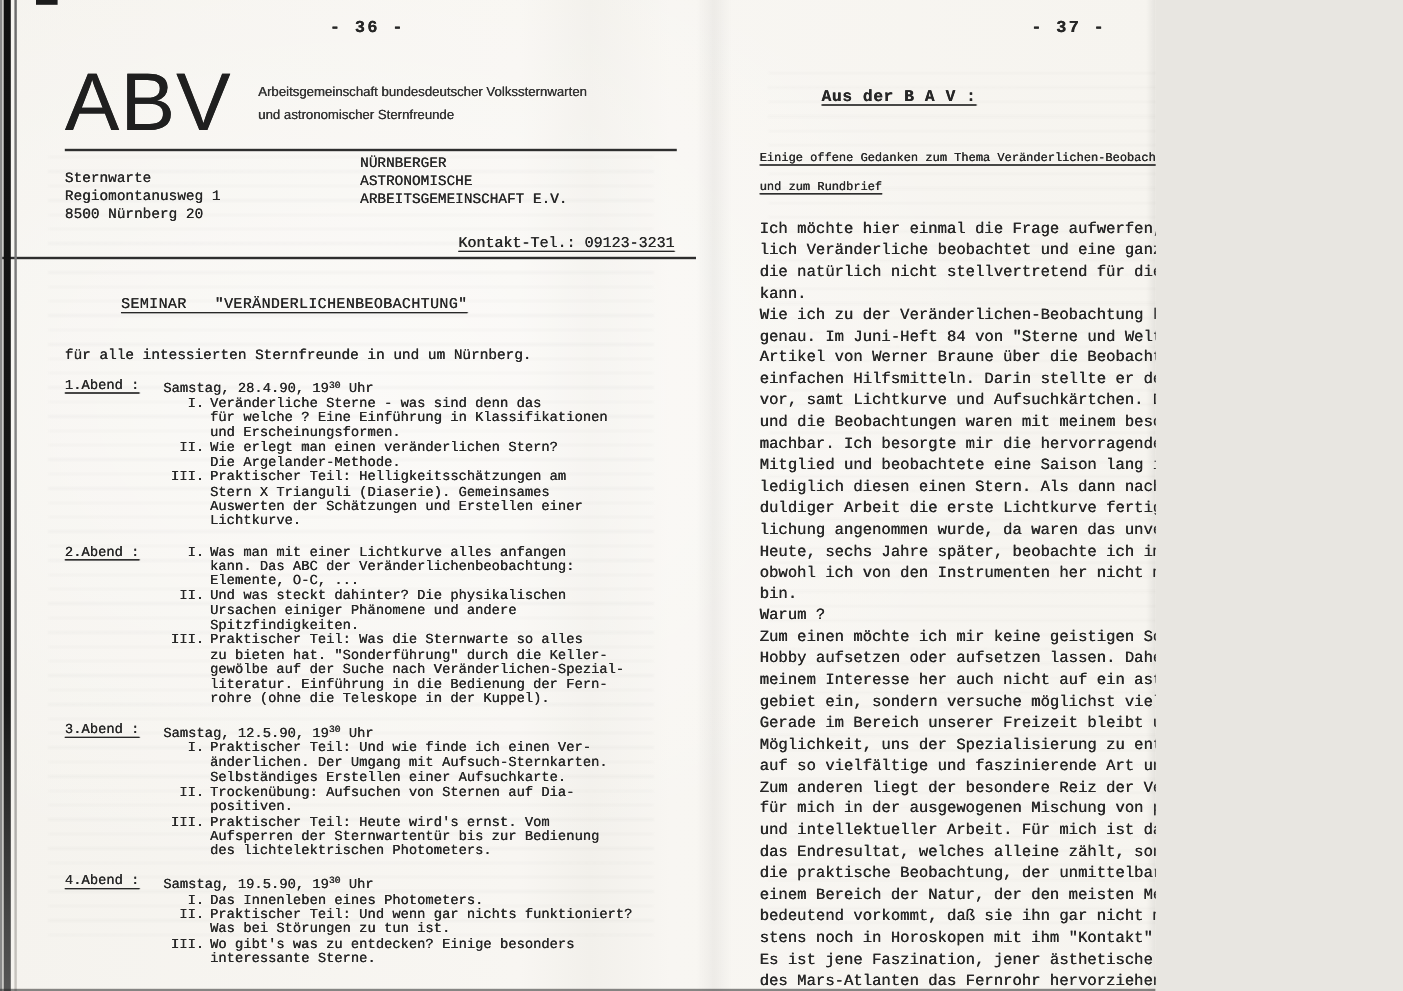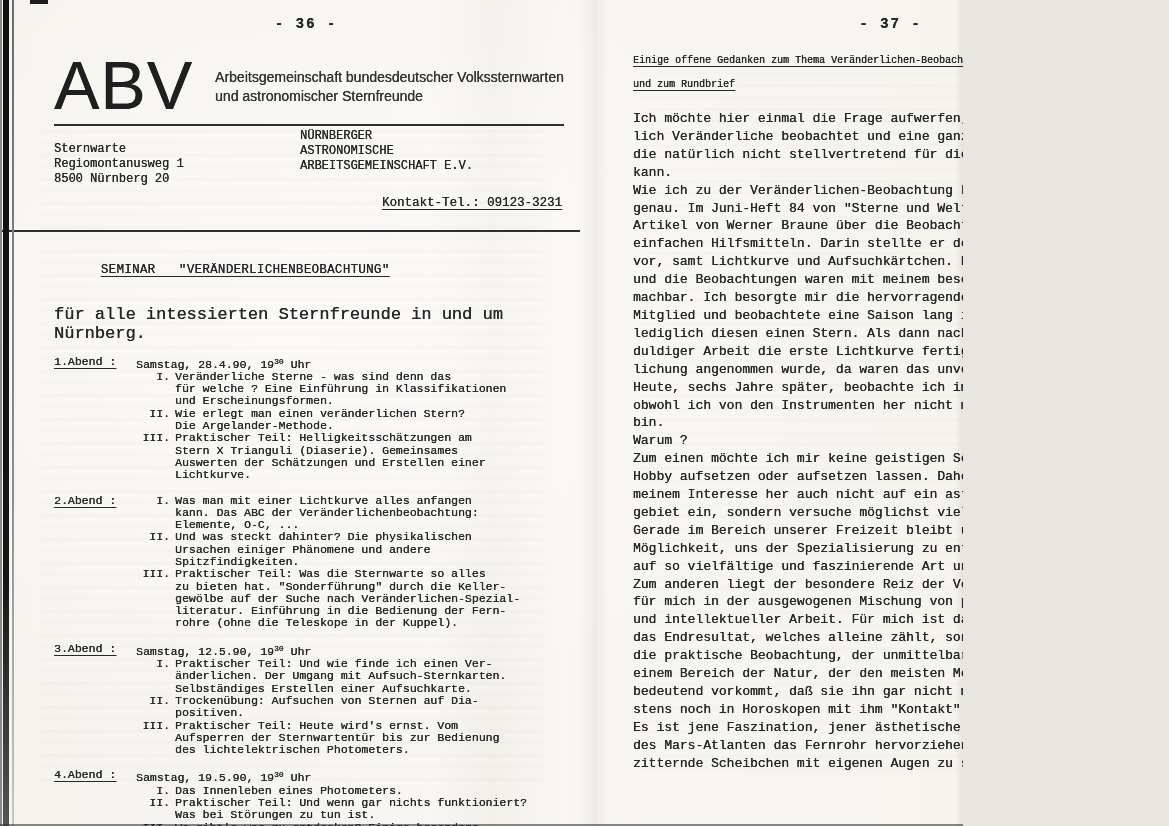--- a/index.html
+++ b/index.html
@@ -31,28 +31,28 @@
   
   .tw{white-space:pre-line;}
   .ul{text-decoration:underline;text-underline-offset:3px;text-decoration-thickness:1.4px;}
   .ink{text-shadow:.25px 0 0 currentColor;}
 
   
   .page-left{position:absolute;left:32px;top:0;width:548px;}
   .pnum{margin-top:16px;text-align:center;font-size:14px;letter-spacing:2px;font-weight:bold;}
   .abv-header{display:flex;align-items:flex-start;margin:22px 0 0 22px;font-family:"Liberation Sans",sans-serif;}
   .abv-logo{font-size:68px;line-height:.92;letter-spacing:1px;font-weight:500;color:#1f1f1f;}
-  .abv-org{margin:14px 0 0 22px;font-size:14px;line-height:19px;color:#333;}
+  .abv-org{margin:14px 0 0 22px;font-size:11px;line-height:19px;color:#333;}
   .abv-rule{margin:7px 16px 0 22px;border-bottom:2px solid #2e2e2e;}
   .addr-block{position:relative;margin:3px 0 0 22px;font-size:12px;line-height:15px;}
   .local-org{position:absolute;left:246px;top:0;}
   .address{padding-top:13px;}
-  .contact-row{margin-left:-32px;padding:9px 18px 20px 0;border-bottom:2px solid #2e2e2e;text-align:right;font-size:12.5px;}
+  .contact-row{margin-left:-32px;padding:9px 18px 4px 0;border-bottom:2px solid #2e2e2e;text-align:right;font-size:12.5px;}
   .seminar-title{margin:17px 0 0 22px;font-size:12.5px;white-space:pre;letter-spacing:.3px;}
-  .seminar-sub{margin:14px 0 0 22px;font-size:17px;}
+  .seminar-sub{margin:14px 0 0 22px;font-size:12px;}
   .events{margin-left:22px;font-size:11.5px;line-height:12.3px;}
   .event{display:flex;margin-top:13px;}
   .event-label{width:82px;flex:none;white-space:pre;}
   .event-body{flex:1;}
   .item{display:flex;}
   .item-num{width:34px;flex:none;text-align:right;padding-right:5px;}
   .item-text{flex:1;}
   .sup{font-size:8px;vertical-align:4px;letter-spacing:0;}
 
   
@@ -196,20 +196,23 @@
             </div>
         </div>
       </div>
 
     </div>
 
   </div>
 
   <div class="page-right ink">
     <div class="pnum">- 37 -</div>
+    <div class="bav-heading">
+      <span class="ul">Aus der B A V :</span>
+    </div>
     <div class="bav-sub">
       <span class="ul tw">Einige offene Gedanken zum Thema Veränderlichen-Beobachtung
 und zum Rundbrief</span>
     </div>
     <div class="bav-body tw">Ich möchte hier einmal die Frage aufwerfen, warum jemand eigent-
 lich Veränderliche beobachtet und eine ganz private Antwort geben,
 die natürlich nicht stellvertretend für die BAV-Mitglieder sein
 kann.
 Wie ich zu der Veränderlichen-Beobachtung kam, weiß ich noch ganz
 genau. Im Juni-Heft 84 von "Sterne und Weltraum" erschien ein

